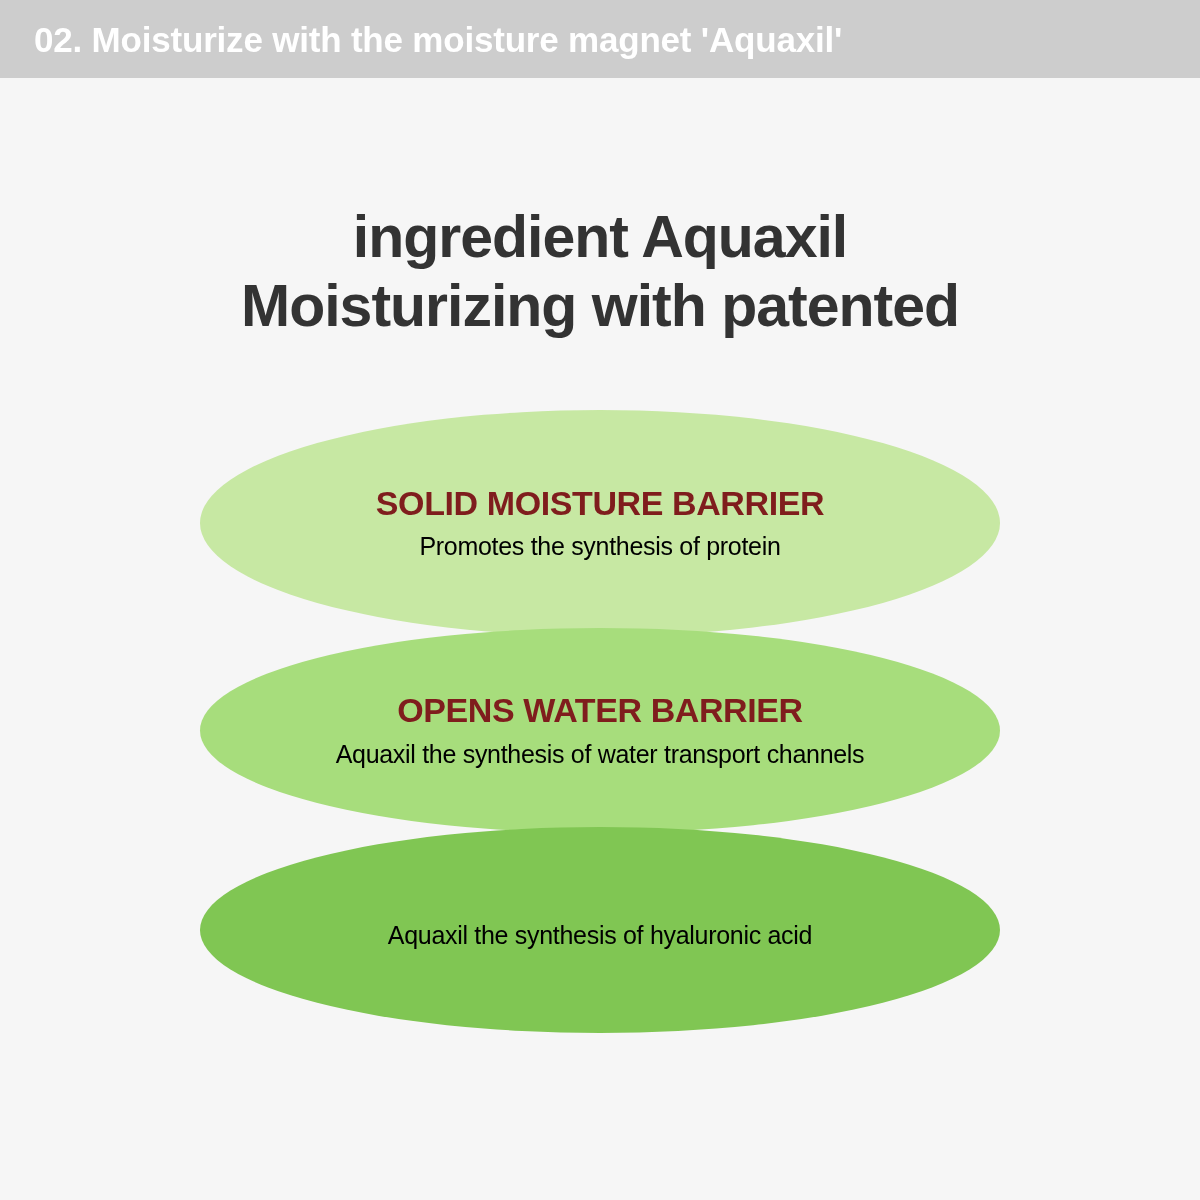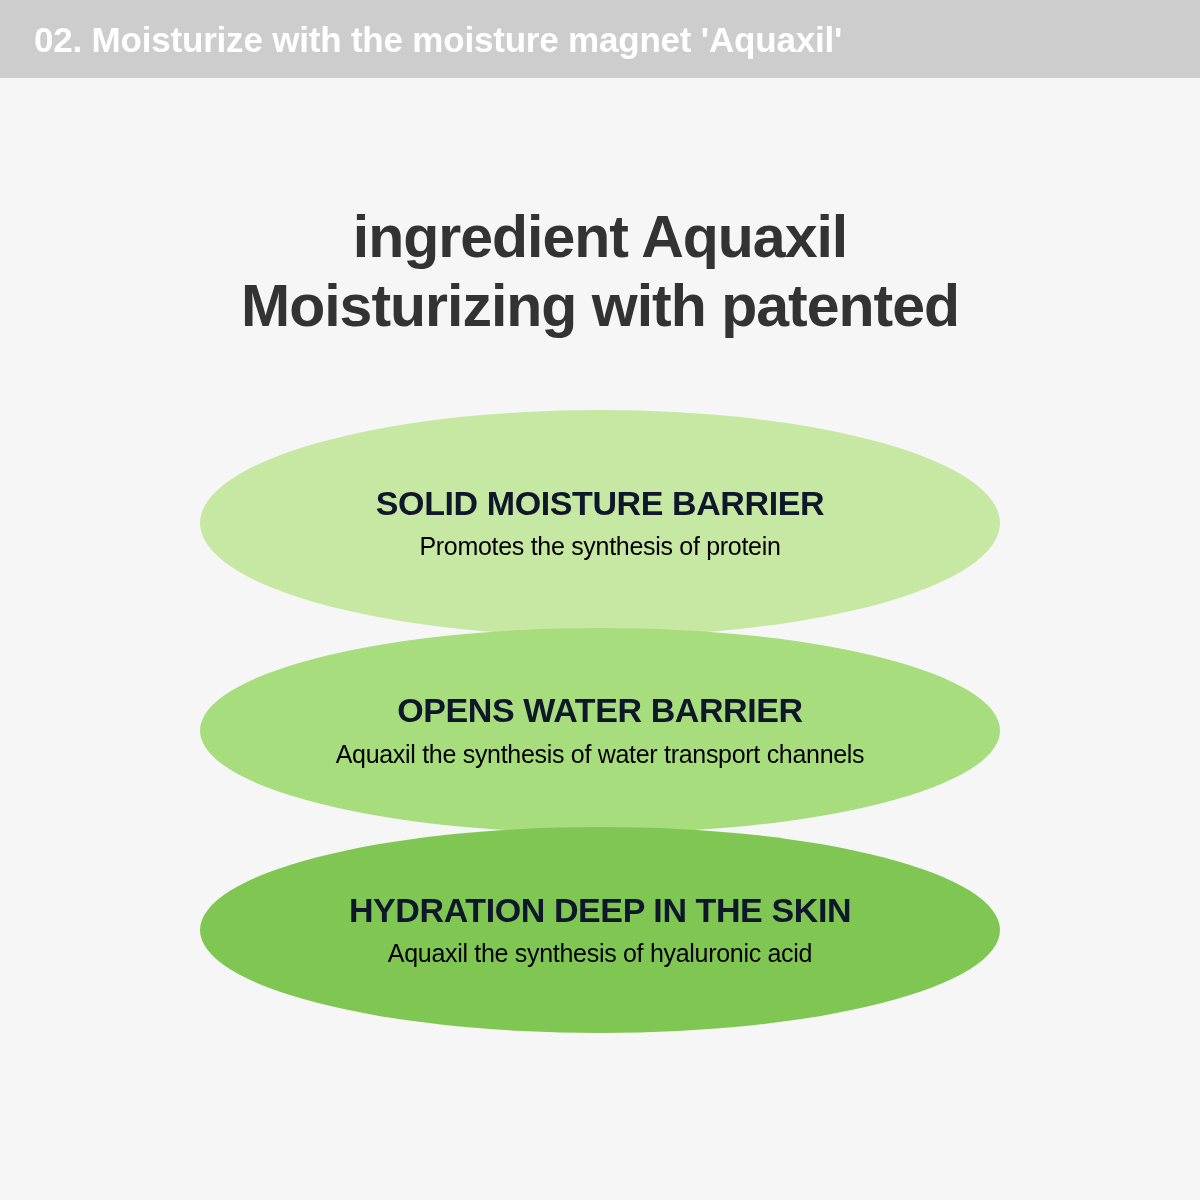--- a/index.html
+++ b/index.html
@@ -87,21 +87,21 @@
     background: #a7dd7c;
     z-index: 2;
   }
   .ellipse-3 {
     top: 827px;
     height: 206px;
     background: #80c653;
     z-index: 3;
   }
   .ellipse-title {
-    color: #0f172a;
+    color: #7f1d1d;
     font-size: 33px;
     font-weight: bold;
     letter-spacing: -0.4px;
     line-height: 1.1;
     white-space: nowrap;
   }
   .ellipse-sub {
     color: #000000;
     font-size: 25px;
     font-weight: 300;
@@ -132,17 +132,16 @@
     <div class="ellipse-title">SOLID MOISTURE BARRIER</div>
     <div class="ellipse-sub">Promotes the synthesis of protein</div>
   </div>
 
   <div class="ellipse ellipse-2">
     <div class="ellipse-title">OPENS WATER BARRIER</div>
     <div class="ellipse-sub">Aquaxil the synthesis of water transport channels</div>
   </div>
 
   <div class="ellipse ellipse-3">
-    <div class="ellipse-title">HYDRATION DEEP IN THE SKIN</div>
     <div class="ellipse-sub">Aquaxil the synthesis of hyaluronic acid</div>
   </div>
 
 </div>
 
 </body></html>

